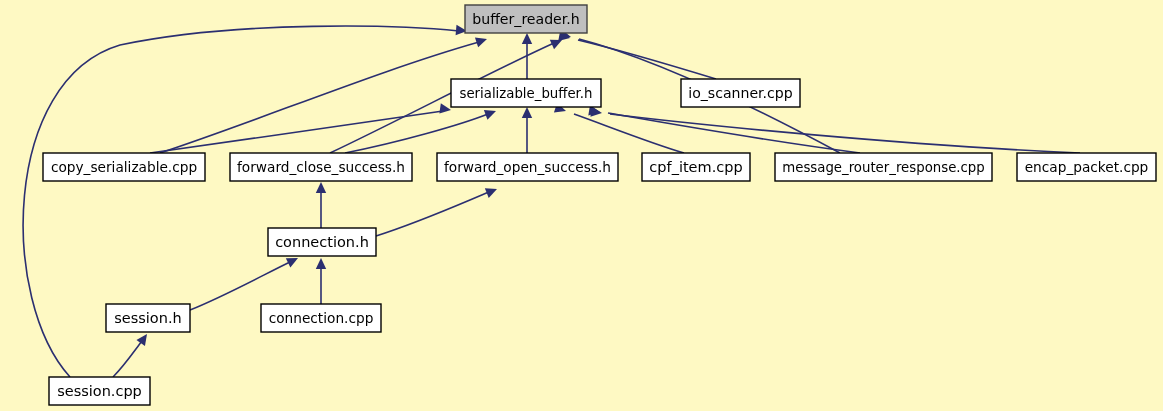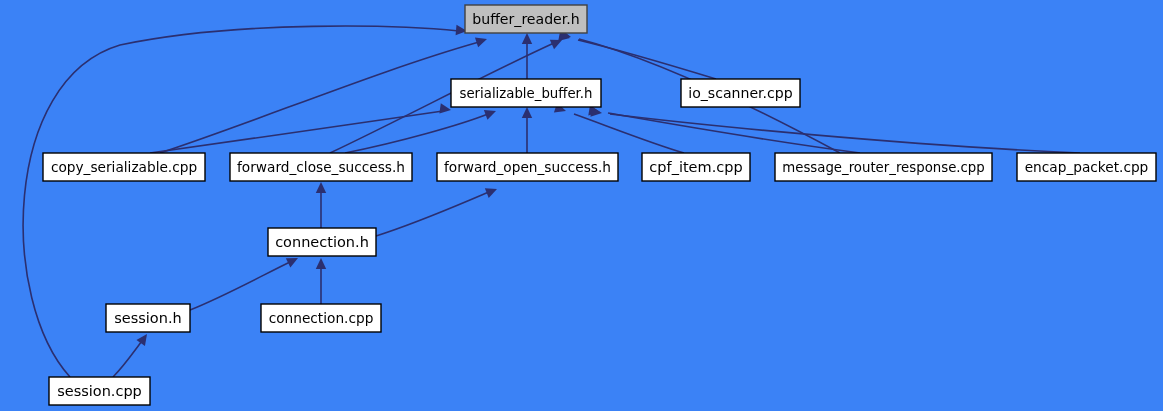--- a/index.html
+++ b/index.html
@@ -7,21 +7,21 @@
     padding: 0;
     background: #ffffff;
   }
   body {
     font-family: "DejaVu Sans", sans-serif;
   }
   #graph-root {
     position: relative;
     width: 1163px;
     height: 411px;
-    background: #3b82f6;
+    background: #fef9c3;
     overflow: hidden;
   }
   svg#graph-svg {
     position: absolute;
     left: 0;
     top: 0;
     width: 1163px;
     height: 411px;
   }
   .node-box {

